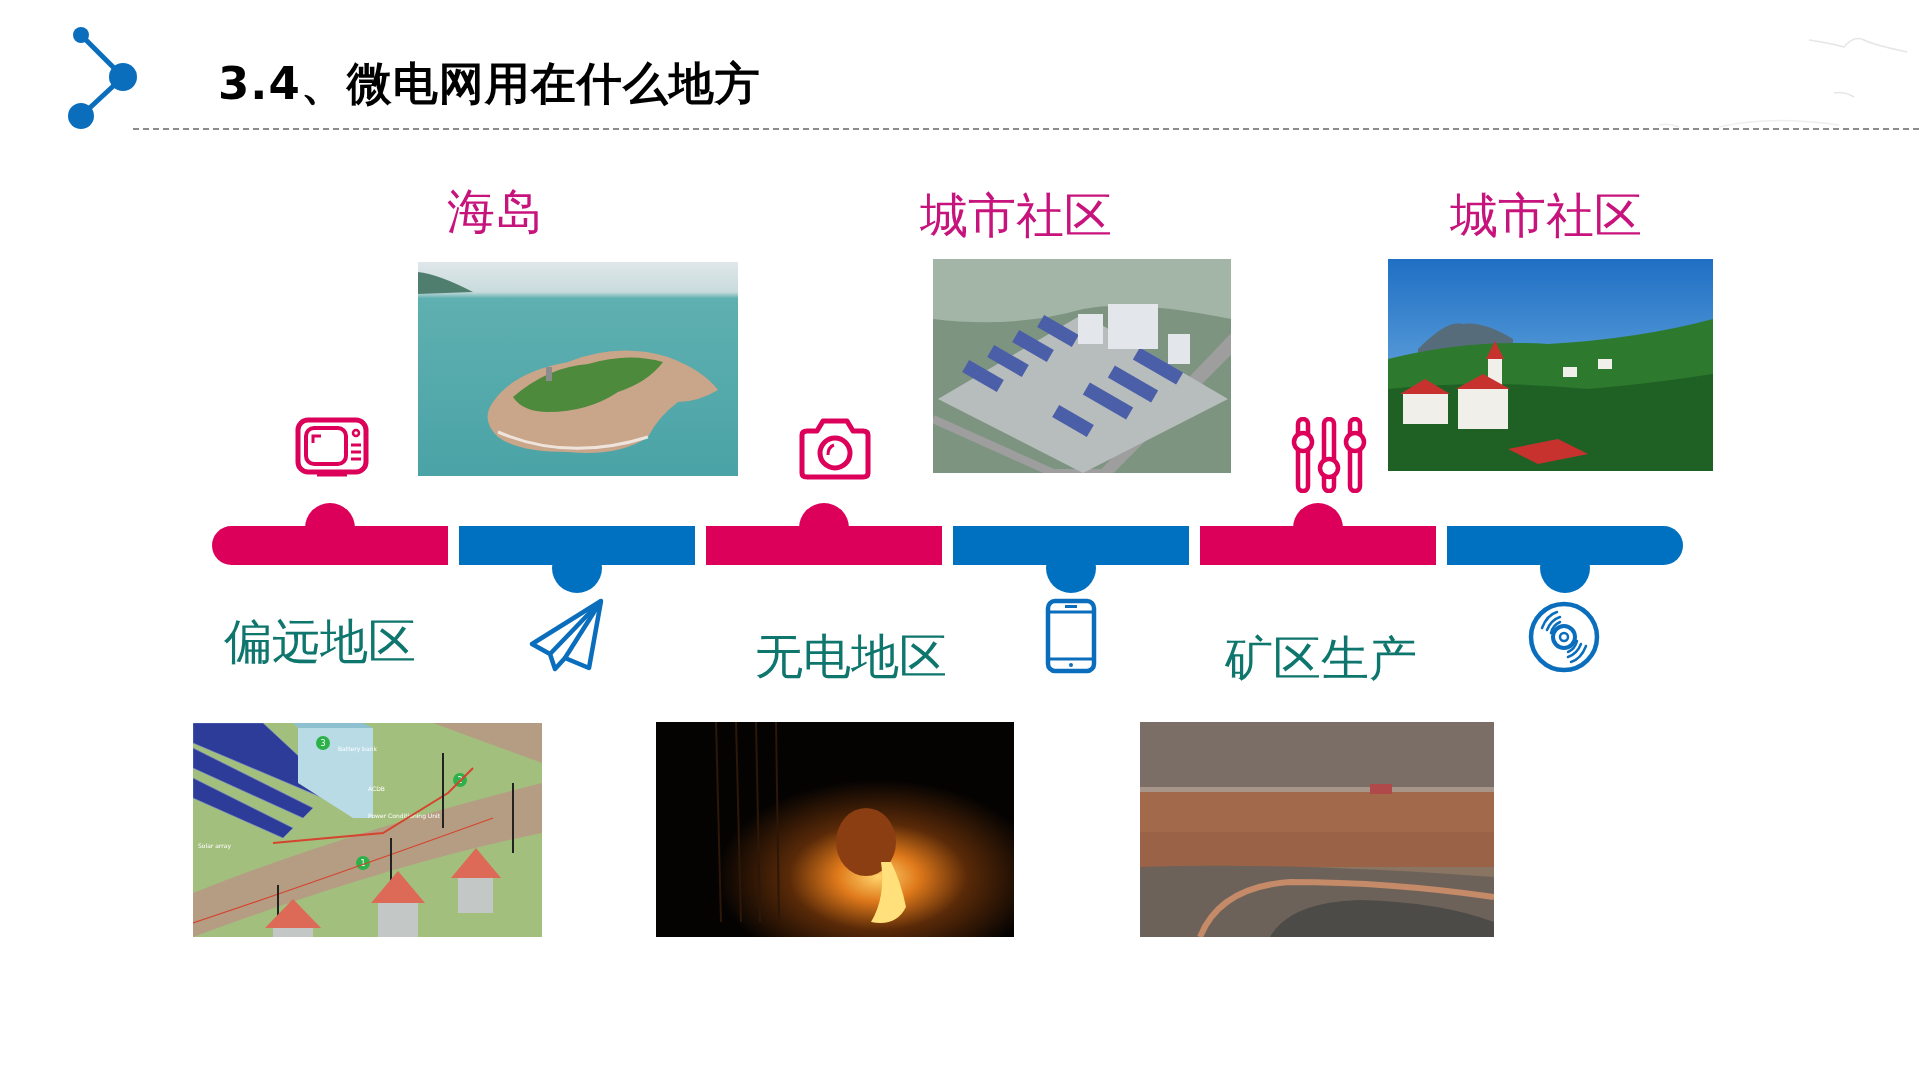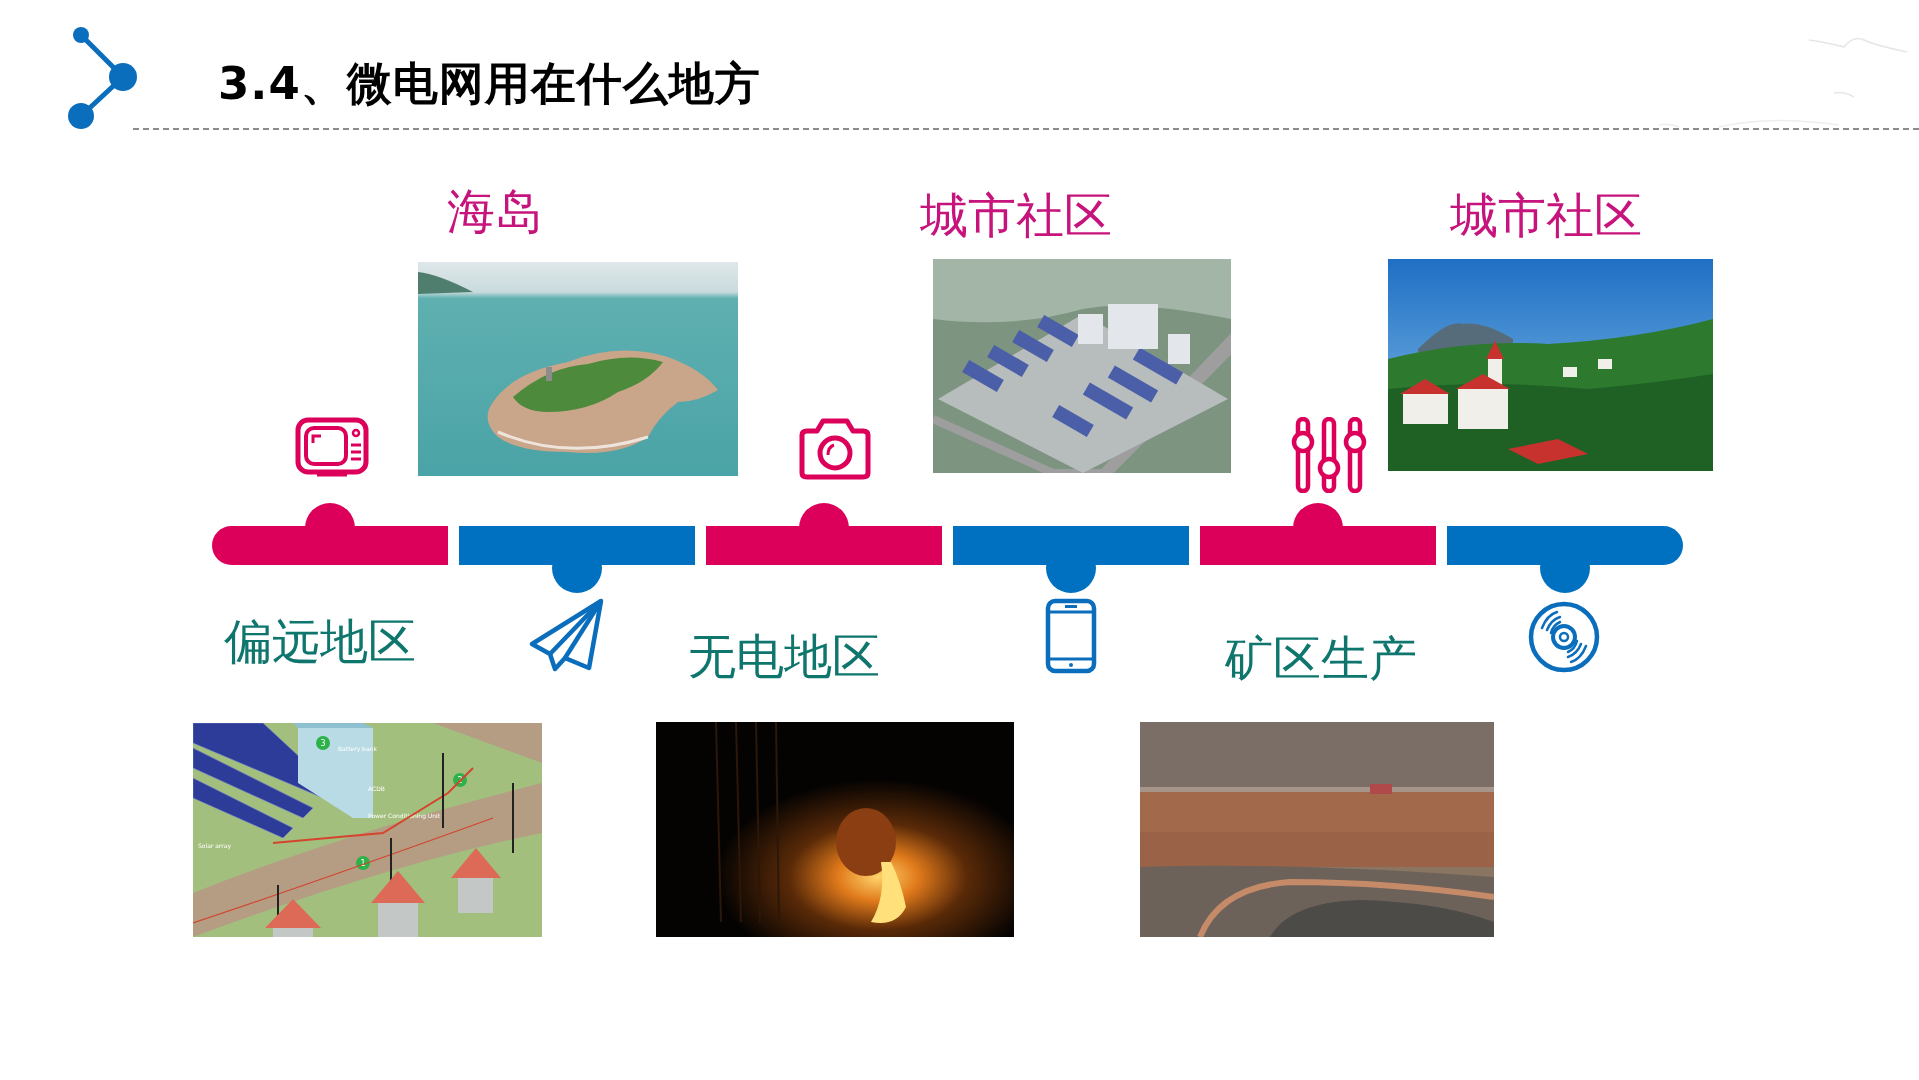--- a/index.html
+++ b/index.html
@@ -202,21 +202,21 @@
       <path d="M15 28 Q20 15 30 12"></path>
       <path d="M24 33 Q26 25 33 22"></path>
       <path d="M54 44 Q50 54 41 57"></path>
       <path d="M59 46 Q54 59 44 62"></path>
       <path d="M50 41 Q48 49 41 52"></path>
     </g>
   </svg>
 </div>
 
 <div class="abs label blue" style="left:224px;top:618px;">偏远地区</div>
-<div class="abs label blue" style="left:688px;top:633px;">无电地区</div>
+<div class="abs label blue" style="left:755px;top:633px;">无电地区</div>
 <div class="abs label blue" style="left:1225px;top:627px;margin-top:8px;">矿区生产</div>
 
 <div class="abs photo" style="left:193px;top:723px;width:349px;height:214px;">
   <svg viewBox="0 0 349 214" preserveAspectRatio="none" font-family="DejaVu Sans, sans-serif">
     <rect width="349" height="214" fill="#a3bf7e"></rect>
     <path d="M0 170 Q150 110 349 60 V110 Q200 140 0 214 Z" fill="#b59d84"></path>
     <path d="M240 0 L349 0 L349 40 Z" fill="#b59d84"></path>
     <g fill="#2d3b99" stroke="#7b8bd0" stroke-width="0.6">
       <polygon points="0,0 70,0 140,65 130,75 0,20"></polygon>
       <polygon points="0,25 120,85 110,95 0,45"></polygon>

